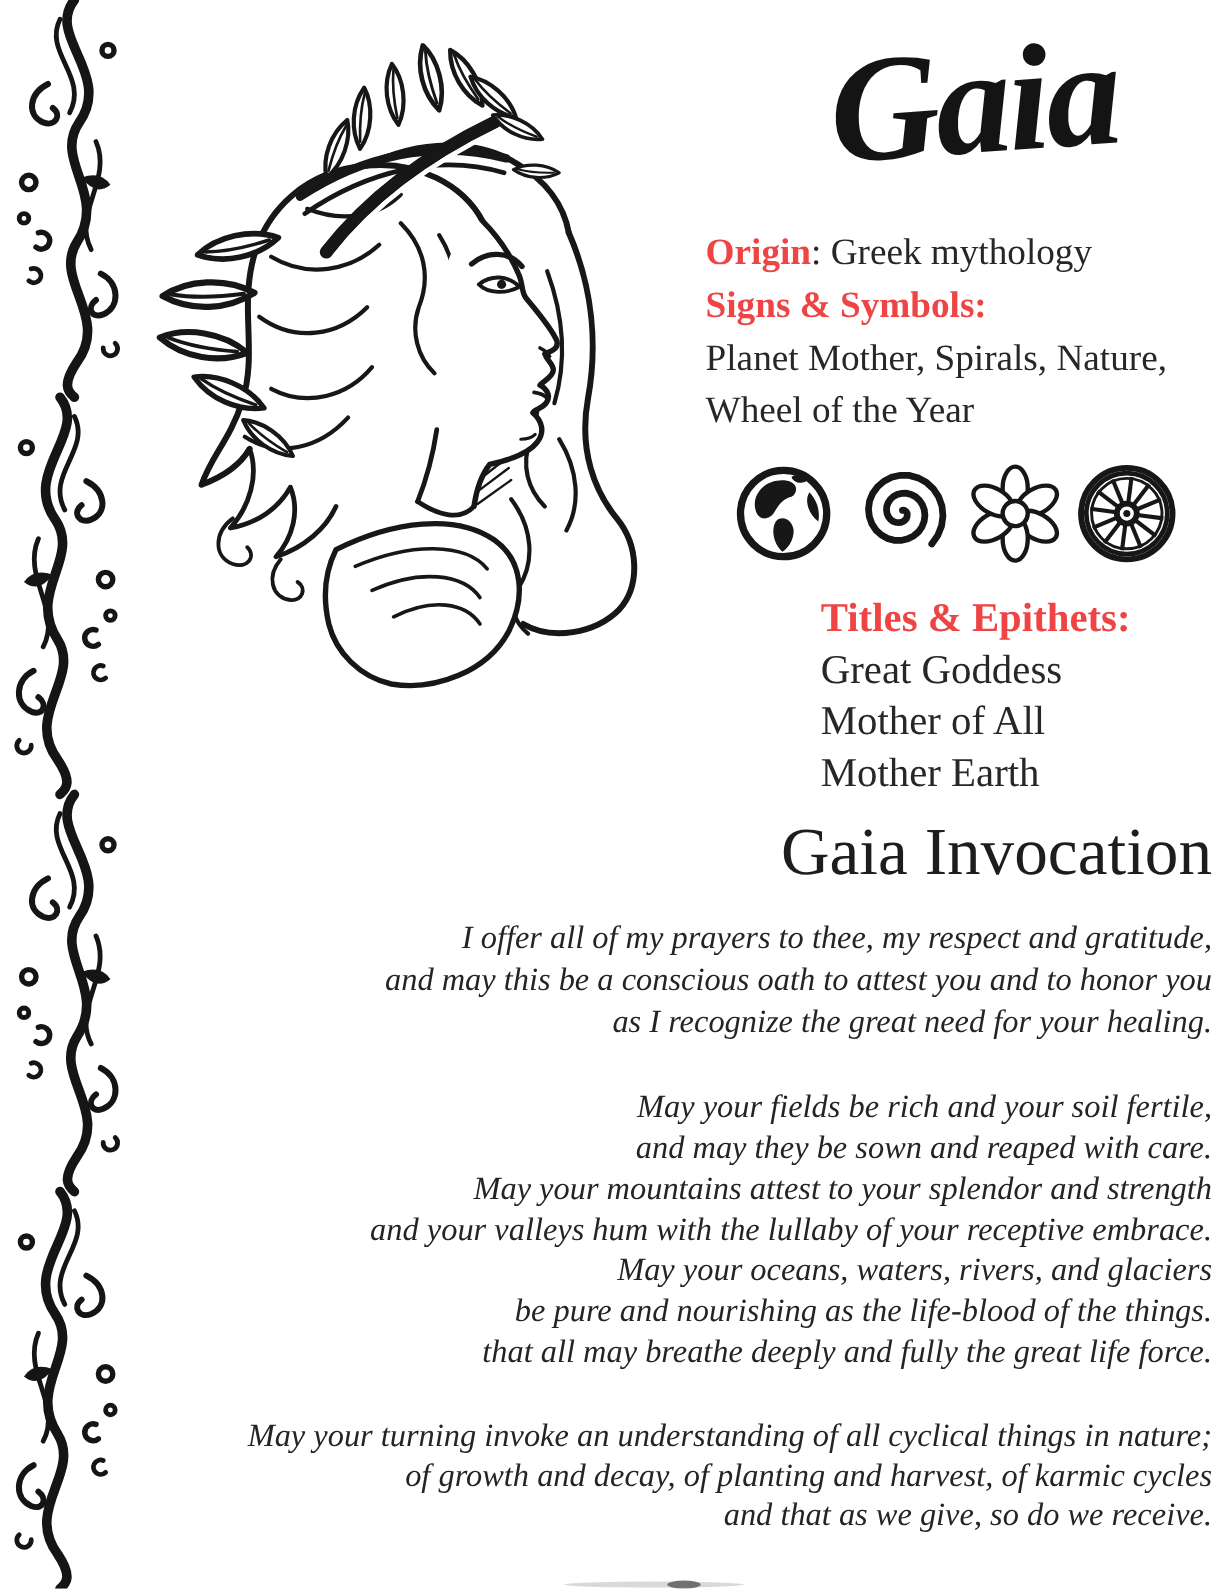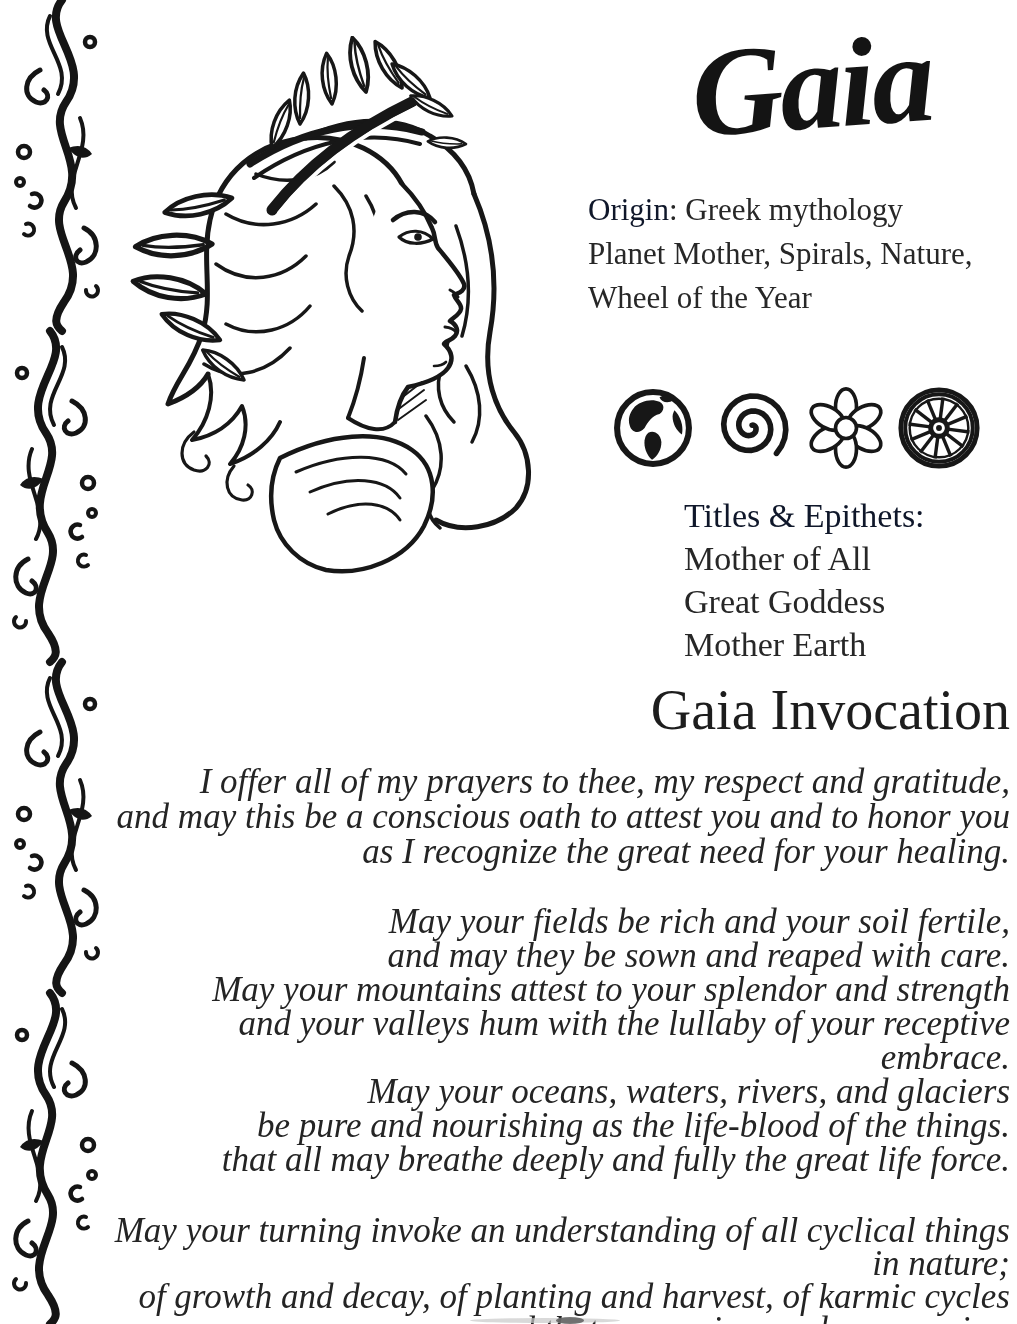--- a/index.html
+++ b/index.html
@@ -16,31 +16,31 @@
   .portrait{left:104px;top:36px;width:466px;height:548px;}
   
   .deity-name{
     left:636px;top:6px;width:352px;height:176px;
     font-size:126px;line-height:160px;text-align:center;
     font-style:italic;font-weight:bold;letter-spacing:-3px;
     transform:rotate(-4deg);color:#141414;
   }
   
   .info-block{left:588px;top:188px;font-size:31px;line-height:44px;color:#272727;}
-  .info-block b,.titles-block b,.offerings-block b{font-weight:normal;color:#0f172a;}
+  .info-block b,.titles-block b,.offerings-block b{font-weight:bold;color:#ef4444;}
   
   .symbols-row{left:611px;top:380px;width:382px;height:96px;display:flex;align-items:center;gap:8px;}
   
   .titles-block{left:684px;top:494px;font-size:34px;line-height:43px;color:#272727;}
   
   .offerings-block{left:118px;top:580px;font-size:31px;line-height:42px;color:#272727;}
   
   .invocation{left:108px;top:676px;width:902px;text-align:right;color:#242424;}
   .inv-title{font-size:56px;line-height:68px;font-weight:normal;margin:0 0 20px 0;color:#1d1d1d;}
-  .stanza{font-style:italic;font-size:35px;}
+  .stanza{font-style:italic;font-size:27px;}
   .st1{line-height:35px;margin-bottom:36px;}
   .st2{line-height:34px;margin-bottom:37px;}
   .st3{line-height:33px;}
   .edge-artifact{left:470px;top:1318px;width:150px;height:5px;background:#c9c9c9;border-radius:50%;opacity:.7;}
   .edge-artifact-dark{left:556px;top:1317px;width:28px;height:7px;background:#555;border-radius:50%;opacity:.8;}
 </style>
 </head>
 <body>
 
 <div class="page">
@@ -139,20 +139,21 @@
       <use href="#leaf" transform="translate(102,258) rotate(218) scale(1.45)"></use>
       <use href="#leaf" transform="translate(116,304) rotate(232) scale(1.25)"></use>
       <use href="#leaf" transform="translate(140,344) rotate(244)"></use>
     </svg>
   </div>
 
   <div class="abs deity-name">Gaia</div>
 
   <div class="abs info-block">
     <div><b>Origin</b><span>: Greek mythology</span></div>
+    <div><b>Signs &amp; Symbols:</b></div>
     <div>Planet Mother, Spirals, Nature,</div>
     <div>Wheel of the Year</div>
   </div>
 
   <div class="abs symbols-row">
     <svg width="84" height="92" viewBox="0 0 90 90">
       <circle cx="45" cy="45" r="38.5" fill="none" stroke="#171717" stroke-width="6.5"></circle>
       <path d="M24,24 C30,16 44,13 52,17 C58,20 57,27 52,30 C44,32 40,38 36,45 C30,52 22,50 20,42 C18,35 20,29 24,24 Z" fill="#171717"></path>
       <path d="M40,50 C47,47 53,52 54,60 C54,68 50,75 44,79 C38,74 35,65 36,58 C37,53 38,52 40,50 Z" fill="#171717"></path>
       <path d="M68,26 C74,32 78,42 76,52 C70,48 66,40 66,33 C66,30 67,28 68,26 Z" fill="#171717"></path>
@@ -190,22 +191,22 @@
           <line x1="50.5" y1="37.9" x2="64.2" y2="20.0" stroke="#171717" stroke-width="3.5"></line>
           <line x1="53.3" y1="41.5" x2="74.1" y2="32.9" stroke="#171717" stroke-width="3.5"></line>
         </g>
       <circle cx="45" cy="45" r="8.5" fill="none" stroke="#171717" stroke-width="5"></circle>
       <circle cx="45" cy="45" r="3" fill="#171717"></circle>
     </svg>
   </div>
 
   <div class="abs titles-block">
     <div><b>Titles &amp; Epithets:</b></div>
+    <div>Great Goddess</div>
     <div>Mother of All</div>
-    <div>Great Goddess</div>
     <div>Mother Earth</div>
   </div>
 
 
   <div class="abs invocation">
     <h1 class="inv-title">Gaia Invocation</h1>
     <div class="stanza st1">
       <div>I offer all of my prayers to thee, my respect and gratitude,</div>
       <div>and may this be a conscious oath to attest you and to honor you</div>
       <div>as I recognize the great need for your healing.</div>

